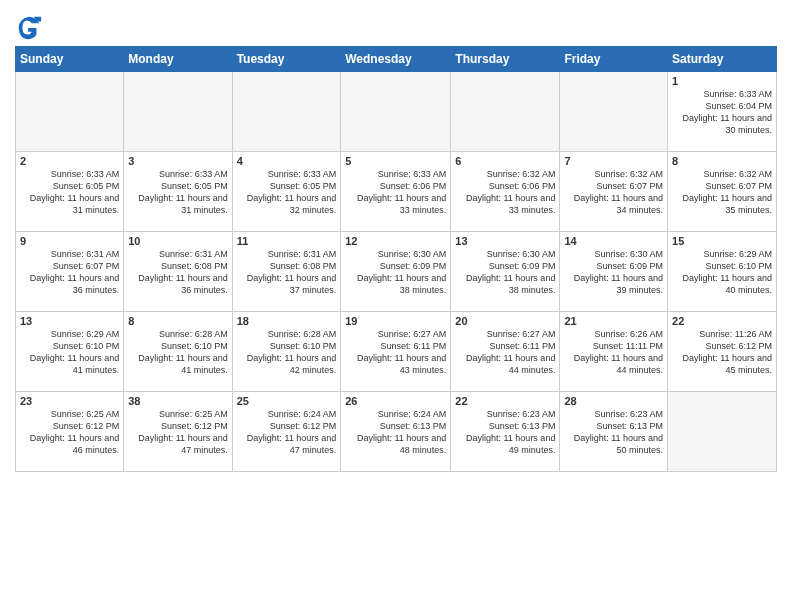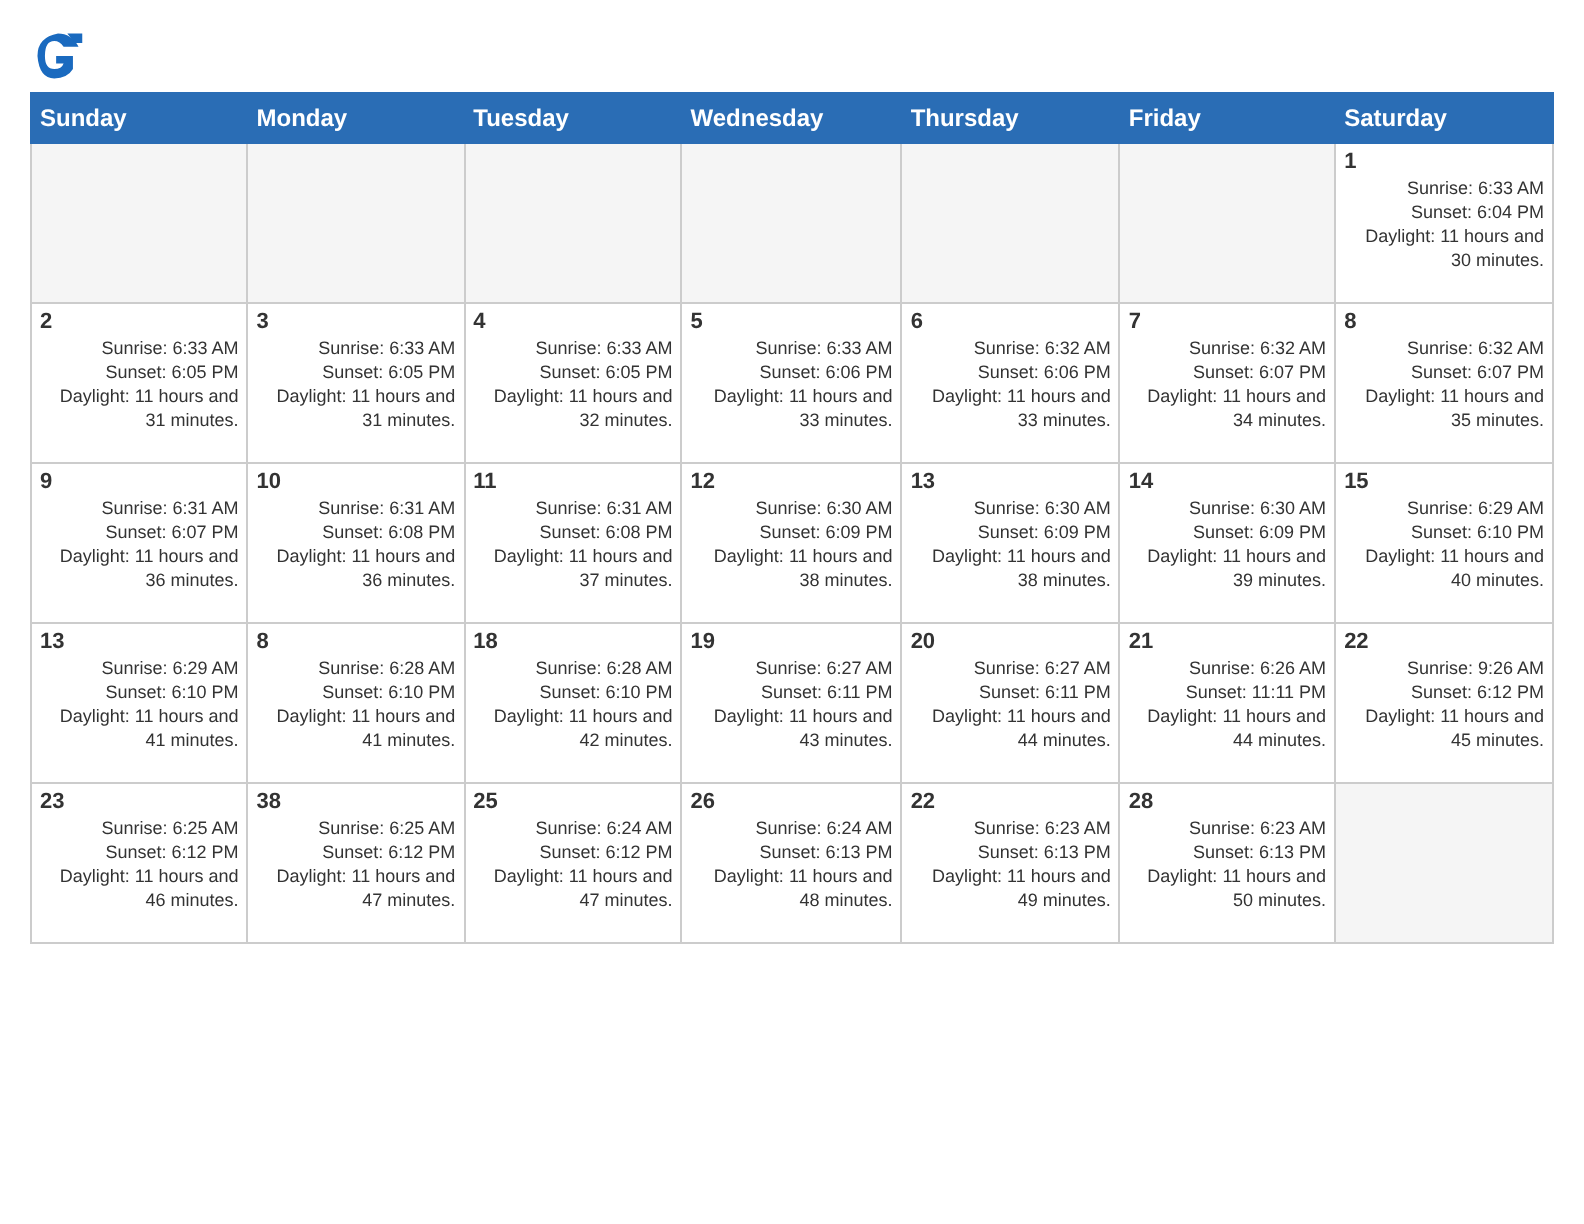--- a/index.html
+++ b/index.html
@@ -282,21 +282,21 @@
           </td>
           <td>
             <span class="day-number">21</span>
             <div class="day-info">Sunrise: 6:26 AM
 Sunset: 11:11 PM
 Daylight: 11 hours
 and 44 minutes.</div>
           </td>
           <td>
             <span class="day-number">22</span>
-            <div class="day-info">Sunrise: 9:26 AM
+            <div class="day-info">Sunrise: 11:26 AM
 Sunset: 6:12 PM
 Daylight: 11 hours
 and 45 minutes.</div>
           </td>
         </tr>
         <tr>
           <td>
             <span class="day-number">23</span>
             <div class="day-info">Sunrise: 6:25 AM
 Sunset: 6:12 PM

